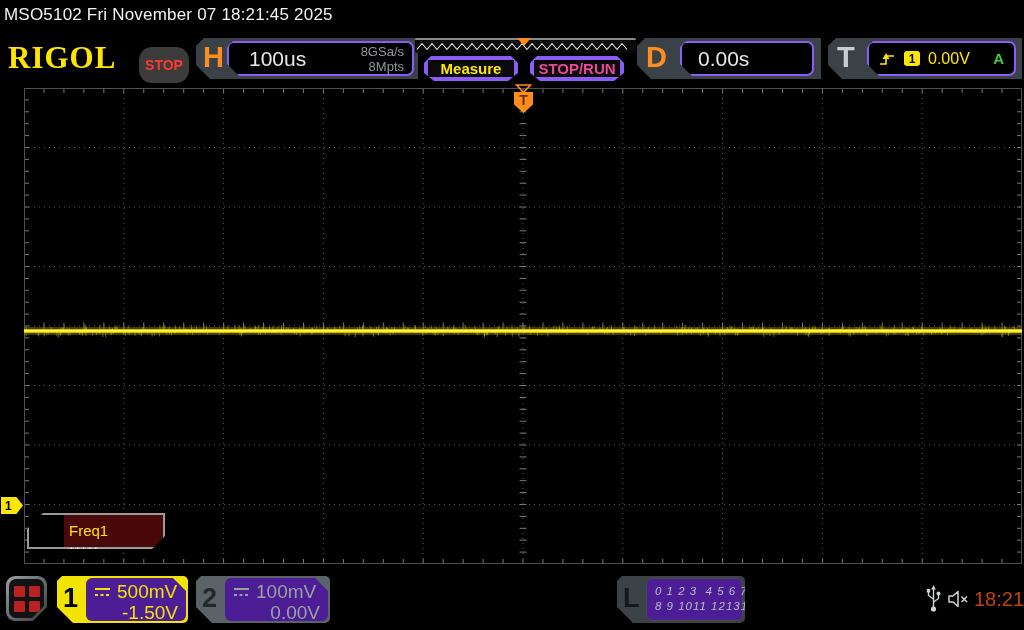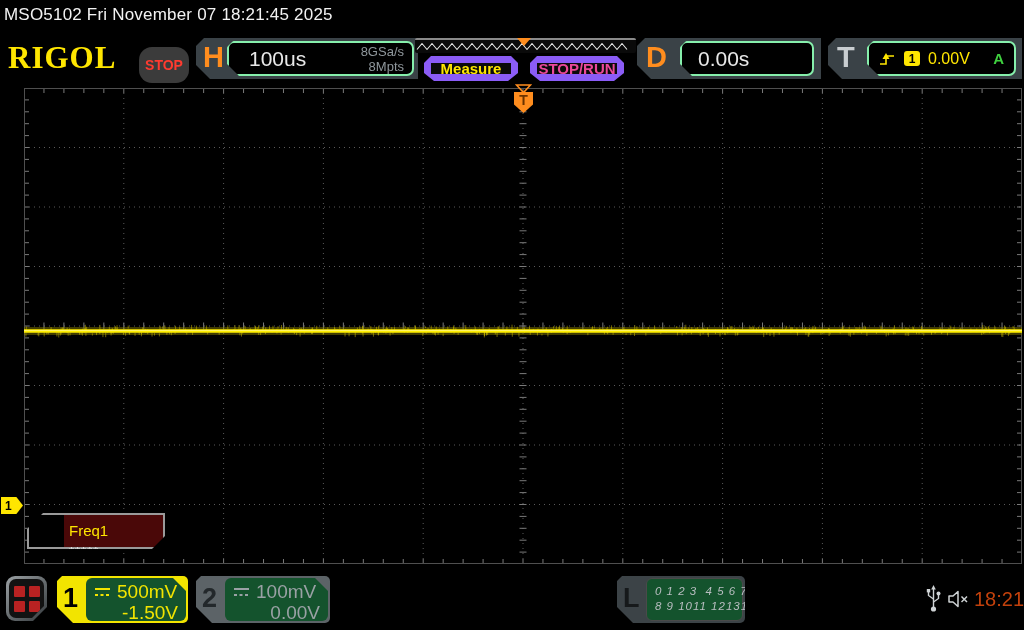--- a/index.html
+++ b/index.html
@@ -13,38 +13,38 @@
   
   .brand { position:absolute; left:8px; top:40px; font-family:"Liberation Serif", serif;
            font-weight:bold; font-size:31px; color:#ffe600; letter-spacing:1px; }
   .stop-pill { position:absolute; left:139px; top:47px; width:50px; height:36px; background:#3b3b3b;
                border-radius:13px; display:flex; align-items:center; justify-content:center;
                color:#ff3b30; font-weight:bold; font-size:14px; cursor:pointer; }
 
   .hdr-block { position:absolute; top:38px; height:41px; background:#3a4247;
                clip-path:polygon(8px 0, 100% 0, 100% 100%, 14px 100%, 0 calc(100% - 14px), 0 8px); }
   .hdr-letter { position:absolute; top:3px; font-weight:bold; font-size:29px; color:#ff8d1e; }
-  .hdr-inner { position:absolute; top:3px; bottom:3px; background:#000; border:2px solid #86efac;
+  .hdr-inner { position:absolute; top:3px; bottom:3px; background:#000; border:2px solid #8b5cf6;
                border-radius:7px; clip-path:polygon(6px 0, 100% 0, 100% 100%, 12px 100%, 0 calc(100% - 12px), 0 6px);
                display:flex; align-items:center; }
 
   #h-block { left:196px; width:222px; }
   #h-inner { left:31px; width:187px; }
   .tb-main { color:#e8e8e8; font-size:21px; margin-left:20px; }
   .tb-right { position:absolute; right:8px; top:1px; text-align:right; color:#8f979c; font-size:13px; line-height:15px; }
 
   
   #wavebar { position:absolute; left:415px; top:38px; width:221px; height:15px; background:#0a0a0a;
              border-top:2px solid #8a8a8a; border-radius:2px; }
   #wavebar svg { display:block; }
   #wavebar .tri { position:absolute; top:-2px; left:102px; width:0; height:0;
                   border-left:7px solid transparent; border-right:7px solid transparent;
                   border-top:8px solid #ff8d1e; }
 
-  .menu-btn { position:absolute; top:56px; width:94px; height:25px; background:#0b0b0b; border:7px solid #8b5cf6;
+  .menu-btn { position:absolute; top:56px; width:94px; height:25px; background:#0b0b0b; border:4px solid #8b5cf6;
               clip-path:polygon(7px 0, calc(100% - 7px) 0, 100% 7px, 100% calc(100% - 8px), calc(100% - 10px) 100%, 10px 100%, 0 calc(100% - 8px), 0 7px);
               display:flex; align-items:center; justify-content:center; font-weight:bold; font-size:15px; cursor:pointer; }
   #measure-btn { left:424px; color:#ffe600; }
   #stoprun-btn { left:530px; color:#ec4899; }
 
   #d-block { left:637px; width:184px; }
   #d-inner { left:43px; width:134px; }
   #t-block { left:828px; width:194px; }
   #t-letter { color:#c9ced1; }
   #t-inner { left:39px; width:149px; }
@@ -82,21 +82,21 @@
                clip-path:polygon(0 0, 100% 0, 100% calc(100% - 14px), calc(100% - 14px) 100%, 0 100%); cursor:pointer; }
   #menu-icon .pad { position:absolute; inset:3px; background:#121212; border-radius:7px;
                clip-path:polygon(0 0, 100% 0, 100% calc(100% - 12px), calc(100% - 12px) 100%, 0 100%);
                display:grid; grid-template-columns:11px 11px; grid-template-rows:11px 11px; gap:4px;
                align-content:center; justify-content:center; }
   #menu-icon .sq { background:#b92222; border-radius:1px; }
 
   .ch-block { position:absolute; top:576px; height:47px; border-radius:5px;
               clip-path:polygon(5px 0, 100% 0, 100% 100%, 16px 100%, 0 calc(100% - 16px), 0 5px); cursor:pointer; }
   .ch-num { position:absolute; left:6px; top:7px; font-weight:bold; font-size:27px; }
-  .ch-inner { position:absolute; left:29px; top:2px; right:2px; bottom:2px; background:#14532d; border-radius:6px;
+  .ch-inner { position:absolute; left:29px; top:2px; right:2px; bottom:2px; background:#4c1d95; border-radius:6px;
               padding:3px 8px 0 8px; }
   .ch-notch { position:absolute; right:2px; top:2px; width:0; height:0;
               border-left:13px solid transparent; border-top:13px solid transparent; }
   .ch-row1 { display:flex; align-items:center; gap:5px; font-size:19px; }
   .ch-row2 { text-align:right; font-size:19px; margin-top:-1px; }
 
   #ch1-block { left:57px; width:131px; background:#f2e400; }
   #ch1-block .ch-num { color:#000; }
   #ch1-block .ch-inner { color:#f2e400; }
   #ch1-block .ch-notch { border-top-color:#f2e400; }

